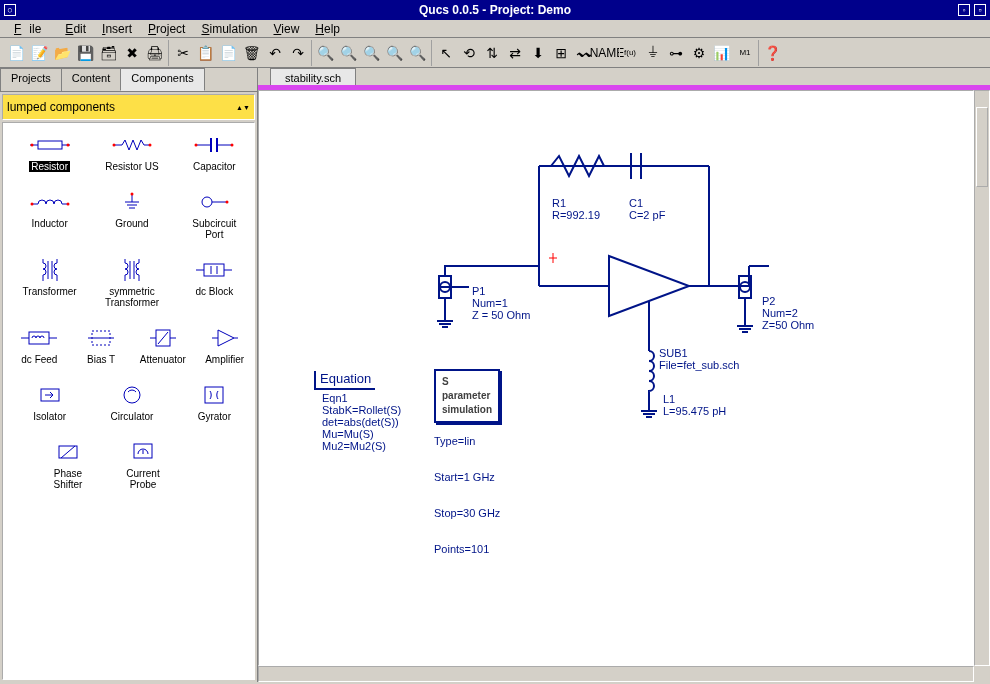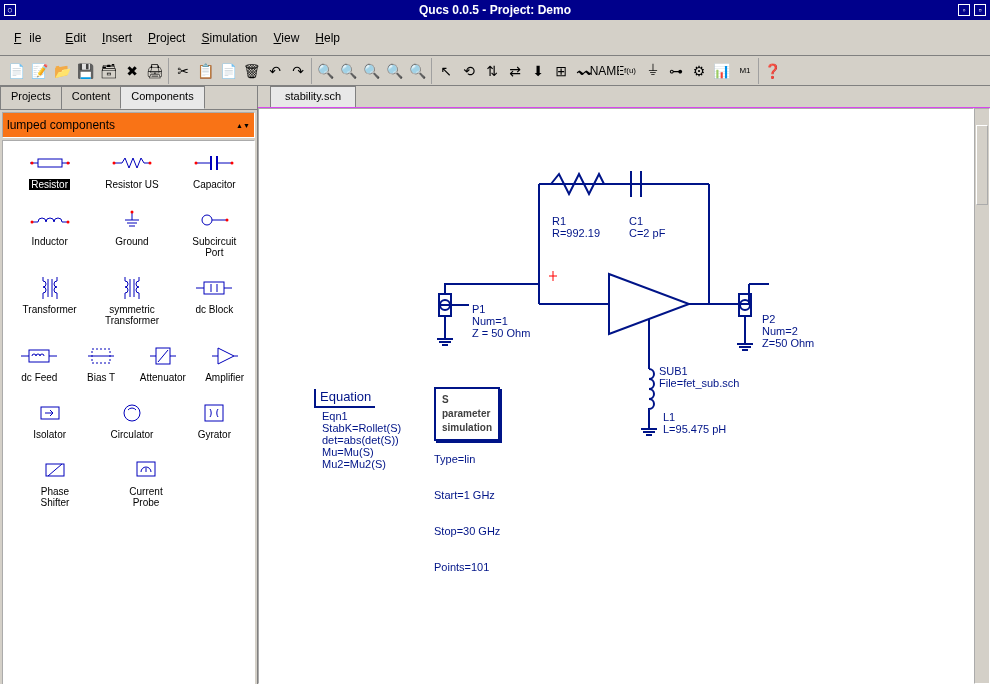--- a/index.html
+++ b/index.html
@@ -1,41 +1,41 @@
 <!DOCTYPE html>
 <html><head>
 <meta charset="utf-8">
 <style>
 * { margin: 0; padding: 0; box-sizing: border-box; font-family: Arial, sans-serif; }
 body { width: 990px; height: 684px; background: #d4d0c8; overflow: hidden; }
 .titlebar { height: 20px; background: #00008b; color: #fff; font-weight: bold; font-size: 12px; display: flex; align-items: center; justify-content: center; position: relative; }
 .titlebar-icons { position: absolute; left: 4px; display: flex; gap: 2px; }
 .titlebar-rightbtns { position: absolute; right: 4px; display: flex; gap: 4px; }
 .titlebar-btn { width: 12px; height: 12px; border: 1px solid #fff; font-size: 9px; display: flex; align-items: center; justify-content: center; color: #fff; }
-.menubar { height: 36px; background: #d4d0c8; display: flex; align-items: center; padding: 0 6px; font-size: 12px; border-bottom: 1px solid #808080; }
+.menubar { height: 18px; background: #d4d0c8; display: flex; align-items: center; padding: 0 6px; font-size: 12px; border-bottom: 1px solid #808080; }
 .menubar span { padding: 2px 8px; cursor: default; }
 .menubar u { text-decoration: underline; }
 .toolbar { height: 30px; background: #d4d0c8; border-bottom: 1px solid #808080; display: flex; align-items: center; padding: 0 4px; gap: 1px; }
 .toolbar-group { display: flex; gap: 1px; padding: 0 2px; border-right: 1px solid #a0a0a0; height: 26px; align-items: center; }
 .tb-btn { width: 22px; height: 22px; border: 1px solid #d4d0c8; display: flex; align-items: center; justify-content: center; font-size: 14px; cursor: pointer; }
 .mainrow { display: flex; height: calc(100% - 70px); }
 .leftpanel { width: 258px; background: #d4d0c8; border-right: 1px solid #808080; display: flex; flex-direction: column; }
 .lefttabs { height: 24px; display: flex; border-bottom: 1px solid #808080; font-size: 11px; }
 .lefttab { padding: 3px 10px; border: 1px solid #808080; border-bottom: none; background: #d4d0c8; margin-right: -1px; }
 .lefttab.active { background: #e8e8e8; border-bottom: 1px solid #e8e8e8; position: relative; z-index: 1; }
-.dropdown { margin: 2px; height: 20px; border: 1px inset #fff; background: #f97316; display: flex; align-items: center; padding: 12px 4px; font-size: 12px; justify-content: space-between; }
+.dropdown { margin: 2px; height: 20px; border: 1px inset #fff; background: #fde047; display: flex; align-items: center; padding: 12px 4px; font-size: 12px; justify-content: space-between; }
 .dropdown-arrows { width: 14px; display: flex; flex-direction: column; font-size: 7px; line-height: 7px; text-align: center; }
 .comp-grid { flex: 1; background: #fff; border: 1px inset #fff; margin: 0 2px 2px 2px; overflow: auto; }
 .comp-row { display: flex; justify-content: space-around; padding: 8px 2px; }
 .comp-cell { width: 60px; text-align: center; font-size: 10px; margin-left: 7px; }
 .comp-icon { height: 28px; display: flex; align-items: center; justify-content: center; margin-bottom: 2px; }
 .comp-label { font-size: 10px; line-height: 11px; }
 .comp-label.selected { background: #000; color: #fff; padding: 0 2px; display: inline-block; }
 .rightpanel { flex: 1; display: flex; flex-direction: column; }
-.filetabs { height: 22px; display: flex; font-size: 11px; padding-left: 12px; border-bottom: 1px solid #d946ef; }
+.filetabs { height: 22px; display: flex; font-size: 11px; padding-left: 12px; border-bottom: 5px solid #d946ef; }
 .filetab { padding: 3px 14px; border: 1px solid #808080; border-bottom: none; background: #e8e8e8; }
 .canvas-wrap { flex: 1; display: flex; }
 .canvas { flex: 1; background: #fff; position: relative; background-image: radial-gradient(circle, #999 0.5px, transparent 0.5px); background-size: 12px 12px; border: 1px inset #fff; }
 .scrollbar-v { width: 16px; background: #d4d0c8; border: 1px inset #fff; position: relative; }
 .scrollbar-h { height: 16px; background: #d4d0c8; border: 1px inset #fff; margin-right: 16px; }
 .scroll-thumb-v { position: absolute; top: 16px; left: 1px; right: 1px; height: 80px; background: #d4d0c8; border: 1px outset #fff; }
 .schem-label { position: absolute; color: #001488; font-size: 11px; font-family: Arial; white-space: pre; }
 svg.wire { position: absolute; top: 0; left: 0; pointer-events: none; }
 .eqn-box { position: absolute; color: #001488; font-size: 11px; }
 .sparam-box { position: absolute; border: 2px solid #001488; padding: 4px 6px; color: #404040; font-weight: bold; font-size: 10px; line-height: 14px; box-shadow: 2px 2px 0 #001488; background: #fff; }
@@ -306,21 +306,21 @@
           <div class="comp-icon">
               <svg width="30" height="24">
                 <rect x="6" y="4" width="18" height="16" fill="none" stroke="#00b"></rect>
                 <path d="M11 8 A3 5 0 0 1 11 16 M19 8 A3 5 0 0 0 19 16" fill="none" stroke="#00b"></path>
               </svg>
             </div>
           <span class="comp-label">Gyrator</span>
         </div>
       </div>
 
-      <div class="comp-row" style="justify-content:flex-start; padding-left:15px; gap:24px">
+      <div class="comp-row" style="justify-content:flex-start; padding-left:28px; gap:8px">
         <div class="comp-cell">
           <div class="comp-icon">
               <svg width="30" height="20">
                 <rect x="6" y="4" width="18" height="12" fill="none" stroke="#00b"></rect>
                 <line x1="8" y1="16" x2="22" y2="4" stroke="#00b"></line>
               </svg>
             </div>
           <span class="comp-label">Phase Shifter</span>
         </div>
         <div class="comp-cell">

